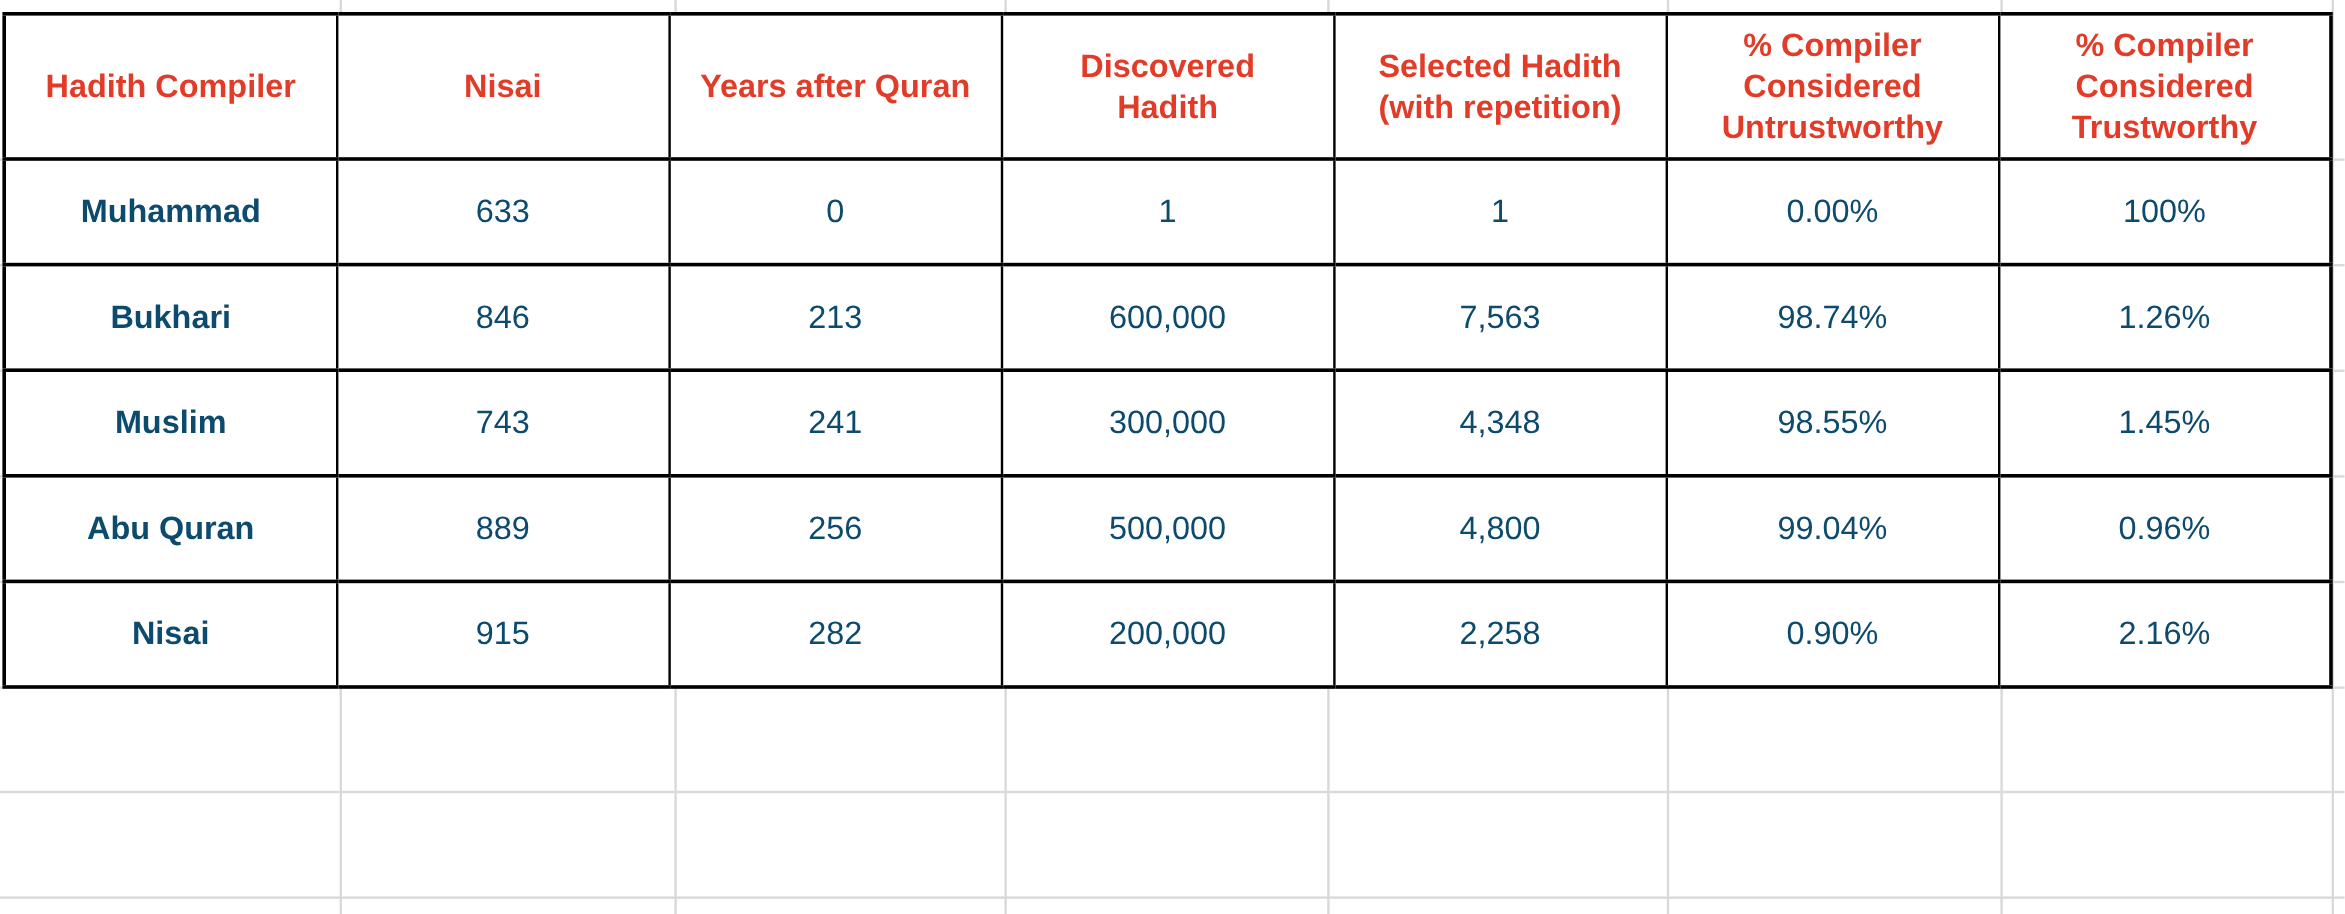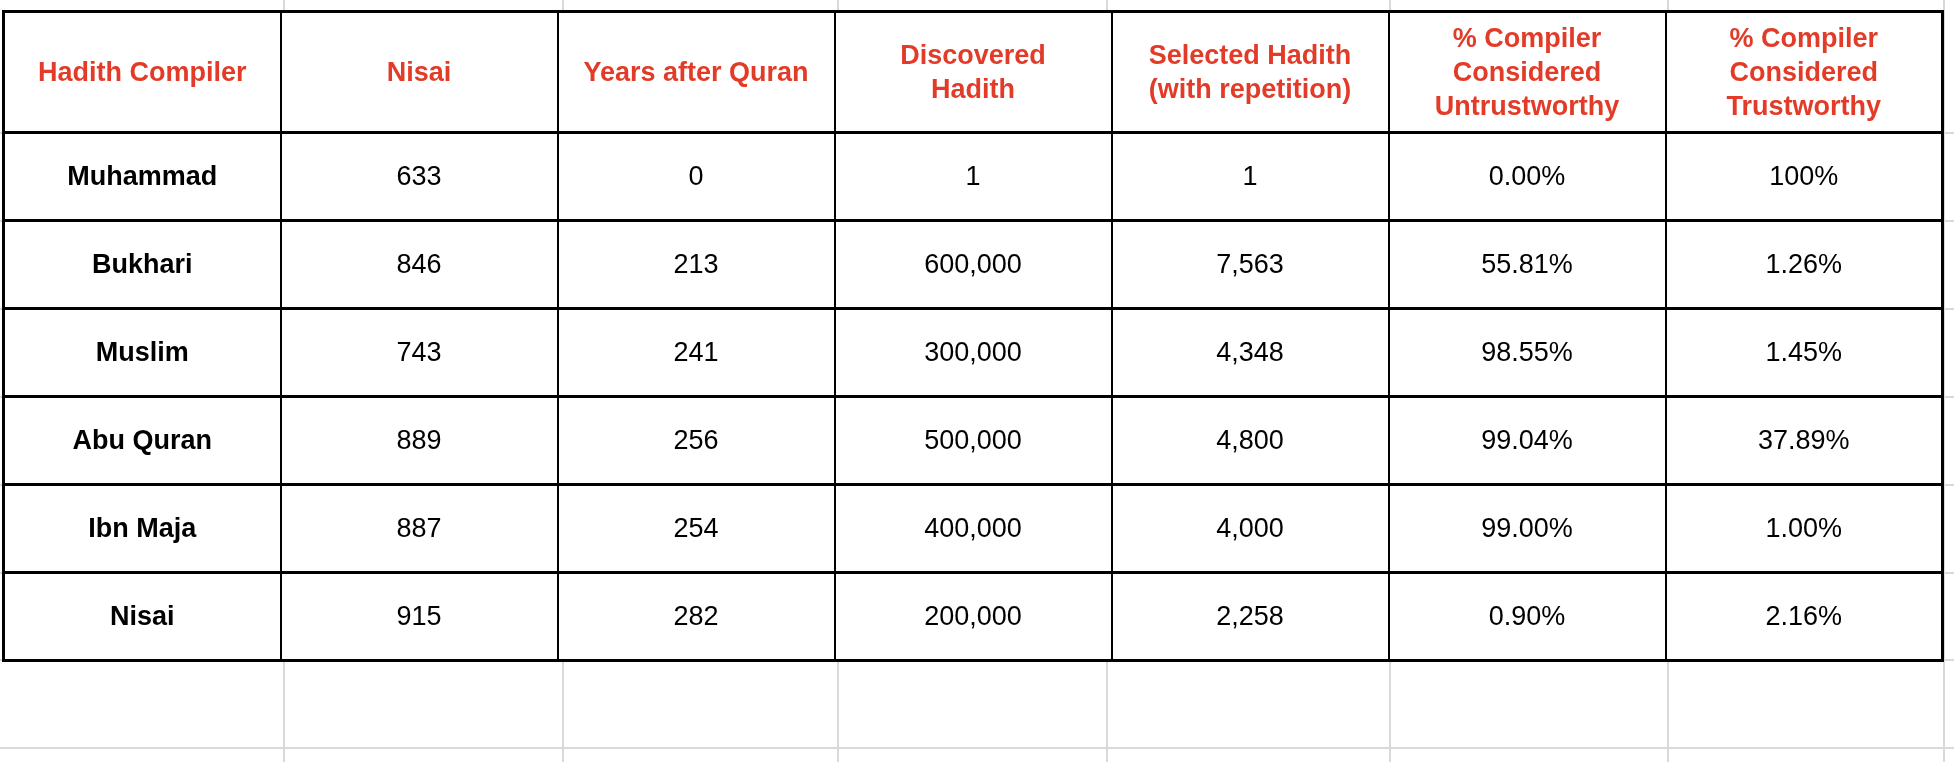--- a/index.html
+++ b/index.html
@@ -49,21 +49,21 @@
   table.hadith thead tr { height: 121px; }
   table.hadith tbody tr { height: 88px; }
   table.hadith th {
     color: #e23b28;
     font-weight: 700;
     font-size: 27px;
     line-height: 34px;
     white-space: pre-line;
   }
   table.hadith td {
-    color: #000000;
+    color: #0c4a6e;
     font-size: 27px;
     font-weight: 400;
   }
   table.hadith td.name {
     font-weight: 700;
   }
 </style>
 </head>
 <body>
 
@@ -121,49 +121,40 @@
         <td>1</td>
         <td>0.00%</td>
         <td>100%</td>
       </tr>
       <tr>
         <td class="name">Bukhari</td>
         <td>846</td>
         <td>213</td>
         <td>600,000</td>
         <td>7,563</td>
-        <td>55.81%</td>
+        <td>98.74%</td>
         <td>1.26%</td>
       </tr>
       <tr>
         <td class="name">Muslim</td>
         <td>743</td>
         <td>241</td>
         <td>300,000</td>
         <td>4,348</td>
         <td>98.55%</td>
         <td>1.45%</td>
       </tr>
       <tr>
         <td class="name">Abu Quran</td>
         <td>889</td>
         <td>256</td>
         <td>500,000</td>
         <td>4,800</td>
         <td>99.04%</td>
-        <td>37.89%</td>
-      </tr>
-      <tr>
-        <td class="name">Ibn Maja</td>
-        <td>887</td>
-        <td>254</td>
-        <td>400,000</td>
-        <td>4,000</td>
-        <td>99.00%</td>
-        <td>1.00%</td>
+        <td>0.96%</td>
       </tr>
       <tr>
         <td class="name">Nisai</td>
         <td>915</td>
         <td>282</td>
         <td>200,000</td>
         <td>2,258</td>
         <td>0.90%</td>
         <td>2.16%</td>
       </tr>

